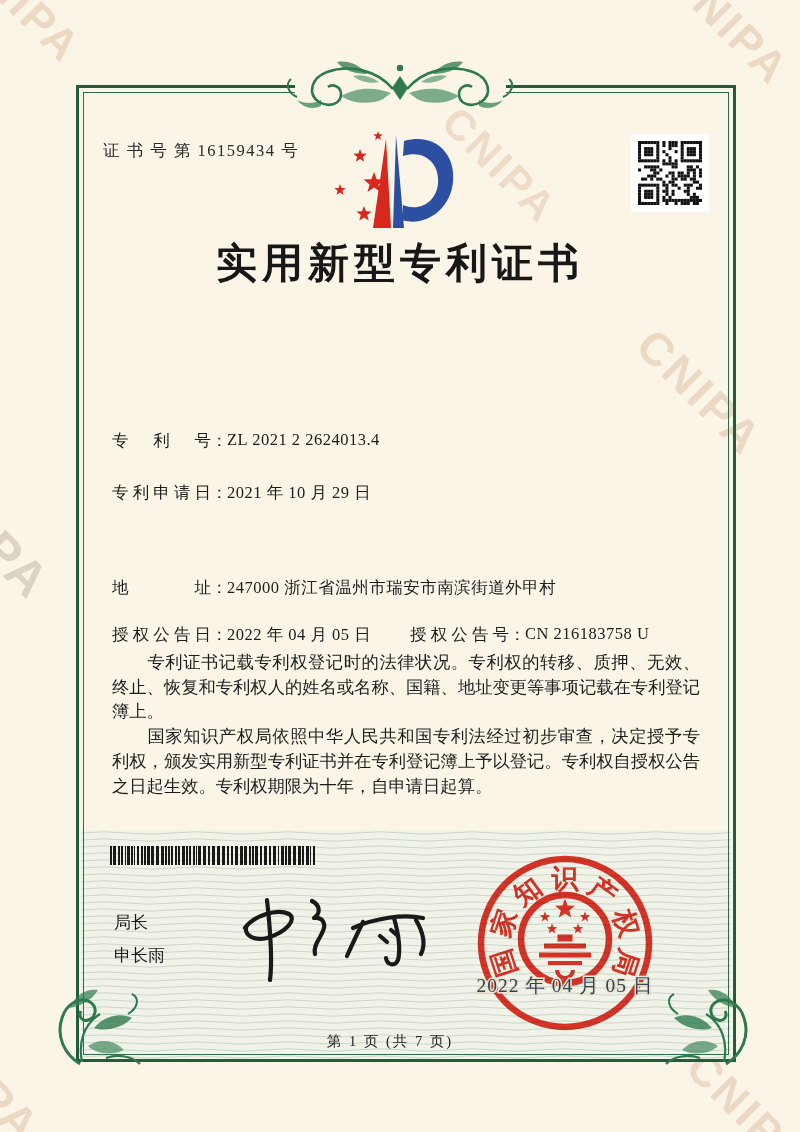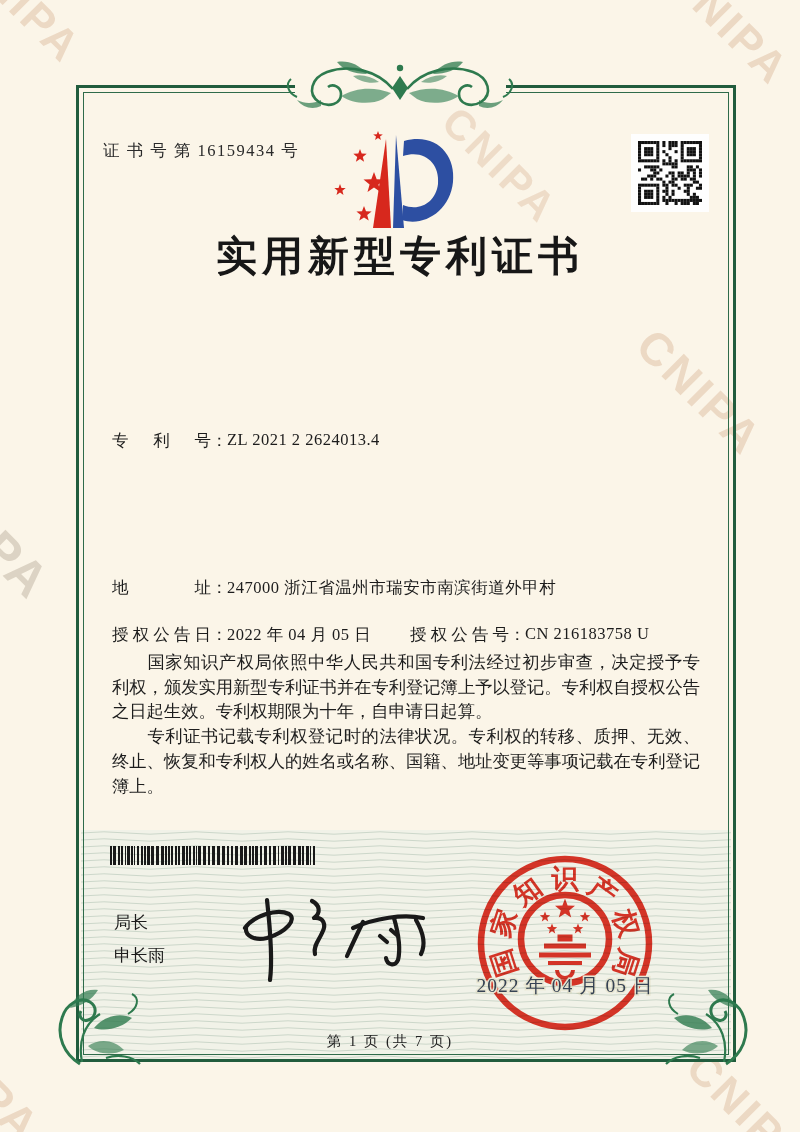--- a/index.html
+++ b/index.html
@@ -31,21 +31,21 @@
   .orn-right{left:658px;top:984px;transform:scaleX(-1);}
 
   .certno{position:absolute;left:103px;top:140px;font-size:16.5px;color:#2a2a2a;
           letter-spacing:1.5px;z-index:5;}
 
   .qr-box{position:absolute;left:631px;top:134px;width:78px;height:78px;background:#fefefe;z-index:5;}
   .qr-box svg{position:absolute;left:7px;top:7px;}
 
   .logo{position:absolute;left:296px;top:126px;z-index:5;}
 
-  .title{position:absolute;left:100px;top:229px;width:600px;text-align:center;
+  .title{position:absolute;left:100px;top:236px;width:600px;text-align:center;
          font-size:41px;font-weight:bold;color:#171717;letter-spacing:5px;z-index:5;}
 
   .frow{position:absolute;left:112px;font-size:16.5px;color:#1c1c1c;z-index:5;white-space:nowrap;}
   .flabel{display:inline-block;width:99px;text-align:justify;text-align-last:justify;vertical-align:top;}
   .fcolon{display:inline-block;width:16px;vertical-align:top;}
   .fvalue{display:inline-block;vertical-align:top;letter-spacing:0.5px;}
   .grant2{position:absolute;left:298px;top:0;white-space:nowrap;}
 
   .paras{position:absolute;left:112px;top:651px;width:588px;z-index:5;
          font-size:17.3px;line-height:24.7px;color:#1d1d1d;text-align:justify;}
@@ -411,34 +411,37 @@
         <polygon points="44.0,58.0 45.5,62.0 49.7,62.1 46.4,64.8 47.5,68.9 44.0,66.5 40.5,68.9 41.6,64.8 38.3,62.1 42.5,62.0" fill="#d7281d"></polygon>
         <polygon points="68.0,80.0 70.0,85.3 75.6,85.5 71.2,89.0 72.7,94.5 68.0,91.4 63.3,94.5 64.8,89.0 60.4,85.5 66.0,85.3" fill="#d7281d"></polygon>
       </g>
   </svg>
 
   <div class="title">实用新型专利证书</div>
 
   <div class="frow" style="top:430px">
     <span class="flabel">专利号</span><span class="fcolon">：</span><span class="fvalue">ZL 2021 2 2624013.4</span>
   </div>
+  <div class="frow" style="top:482px">
+    <span class="flabel">专利申请日</span><span class="fcolon">：</span><span class="fvalue">2021 年 10 月 29 日</span>
+  </div>
   <div class="frow" style="top:577px">
     <span class="flabel">地址</span><span class="fcolon">：</span><span class="fvalue">247000 浙江省温州市瑞安市南滨街道外甲村</span>
   </div>
 
   <div class="frow" style="top:624px">
     <span class="flabel">授权公告日</span><span class="fcolon">：</span><span class="fvalue">2022 年 04 月 05 日</span>
     <span class="grant2">
       <span class="flabel">授权公告号</span><span class="fcolon">：</span><span class="fvalue">CN 216183758 U</span>
     </span>
   </div>
 
   <div class="paras">
+    <p>专利证书记载专利权登记时的法律状况。专利权的转移、质押、无效、终止、恢复和专利权人的姓名或名称、国籍、地址变更等事项记载在专利登记簿上。</p>
     <p>国家知识产权局依照中华人民共和国专利法经过初步审查，决定授予专利权，颁发实用新型专利证书并在专利登记簿上予以登记。专利权自授权公告之日起生效。专利权期限为十年，自申请日起算。</p>
-    <p>专利证书记载专利权登记时的法律状况。专利权的转移、质押、无效、终止、恢复和专利权人的姓名或名称、国籍、地址变更等事项记载在专利登记簿上。</p>
   </div>
 
   <div class="barcode" id="barcode">
       <div class="bar" style="left: 0px; width: 2px;"></div>
       <div class="bar" style="left: 3px; width: 3px;"></div>
       <div class="bar" style="left: 8px; width: 2px;"></div>
       <div class="bar" style="left: 11px; width: 2px;"></div>
       <div class="bar" style="left: 15px; width: 1px;"></div>
       <div class="bar" style="left: 17px; width: 3px;"></div>
       <div class="bar" style="left: 21px; width: 2px;"></div>

